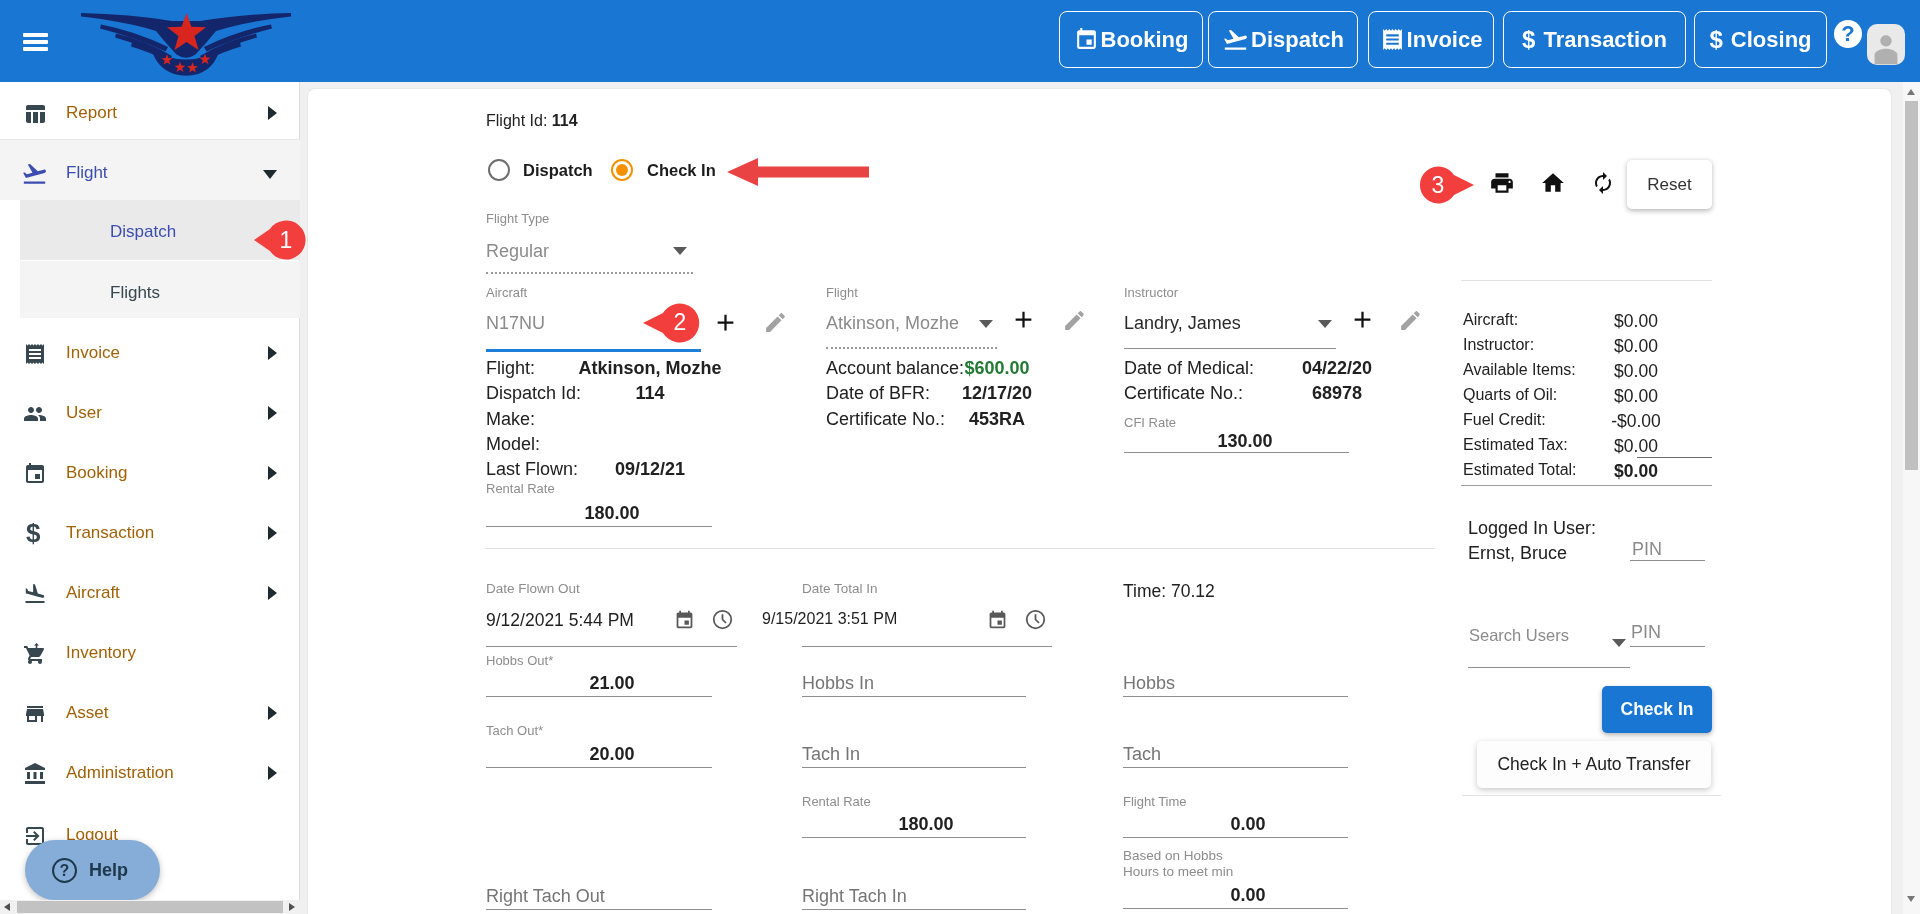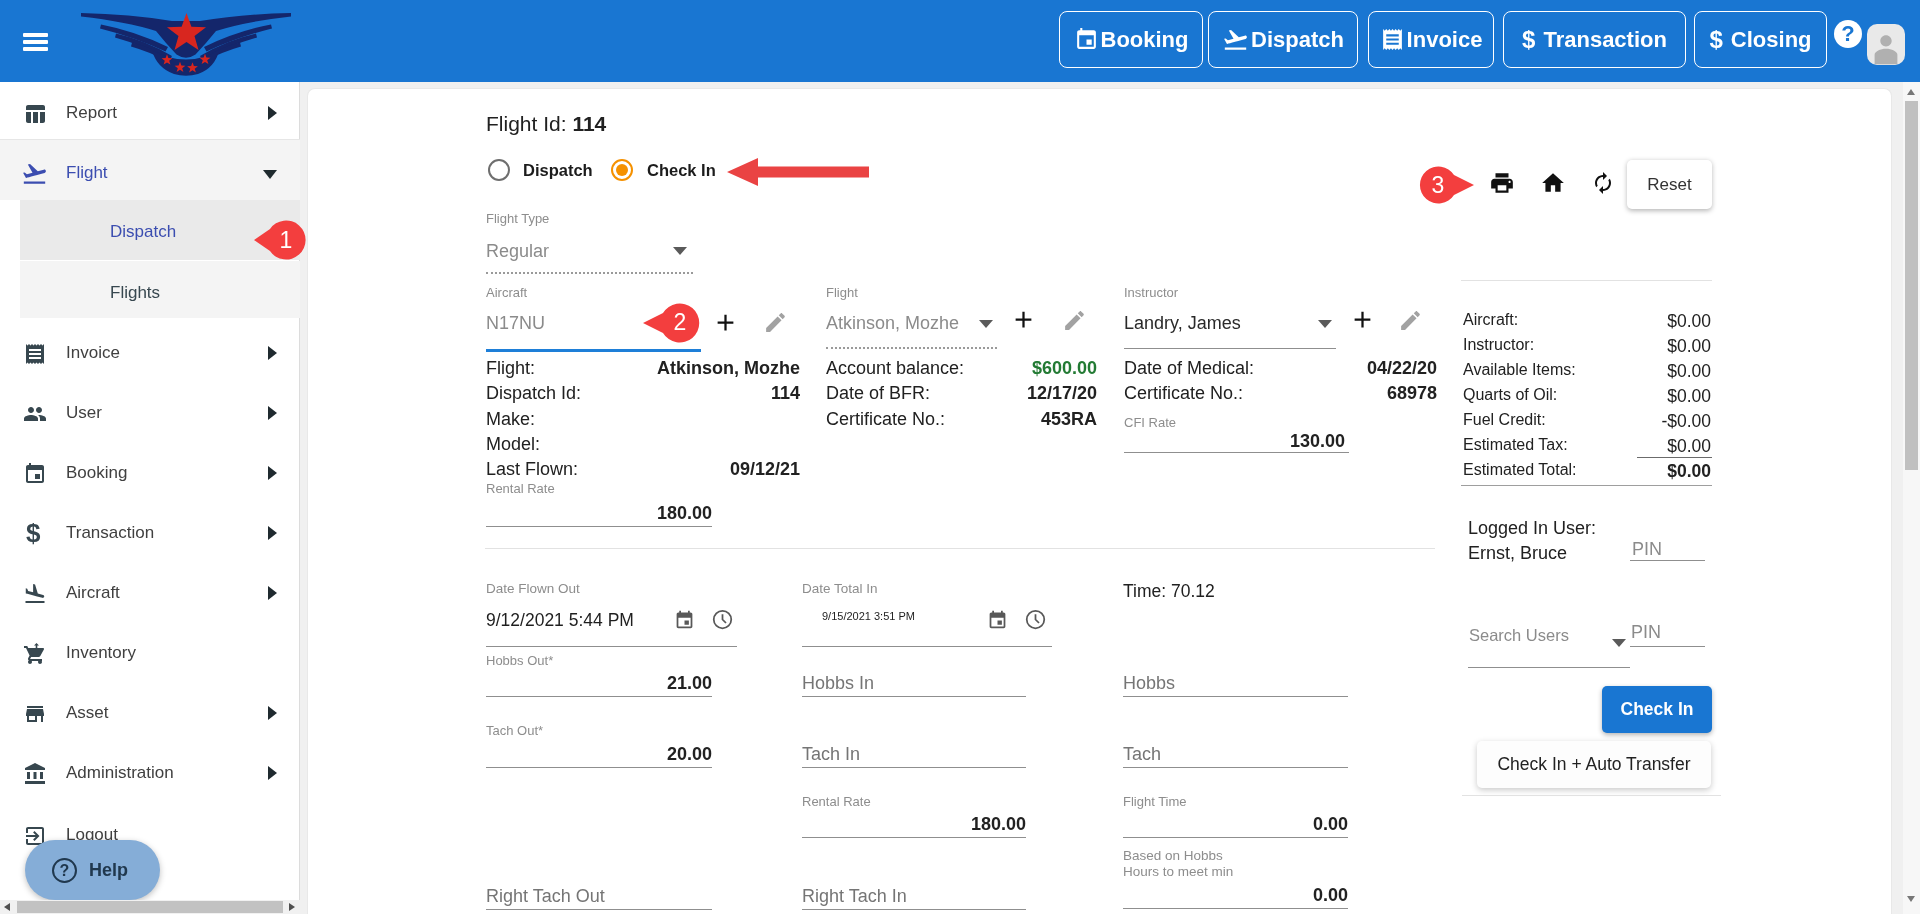--- a/index.html
+++ b/index.html
@@ -6,21 +6,21 @@
 body{position:relative;font-family:"Liberation Sans",sans-serif;background:#f0f0f0;color:#212121}
 .abs{position:absolute}
 .lbl{position:absolute;font-size:13px;color:#8d8d8d;white-space:nowrap}
 .txt{position:absolute;font-size:18px;white-space:nowrap}
 .gray{color:#8b8b8b}
 .ph{color:#757575}
 .b{font-weight:bold}
 .ul{position:absolute;height:1px;background:#8f8f8f}
 .dl{position:absolute;height:1px;background:#e2e2e2}
 .dot{position:absolute;height:0;border-bottom:2px dotted #9a9a9a}
-.rv{position:absolute;text-align:right;font-size:18px;white-space:nowrap}
+.rv{position:absolute;text-align:center;font-size:18px;white-space:nowrap}
 .row17{position:absolute;font-size:16px;white-space:nowrap}
 svg{display:block}
 </style></head>
 <body>
 
 <div class="abs" style="left:0;top:0;width:1920px;height:82px;background:#1976d2"></div>
 <div class="abs" style="left:23px;top:33px;width:25px;height:4px;background:#fff;border-radius:1px"></div>
 <div class="abs" style="left:23px;top:40px;width:25px;height:4px;background:#fff;border-radius:1px"></div>
 <div class="abs" style="left:23px;top:47px;width:25px;height:4px;background:#fff;border-radius:1px"></div>
 
@@ -72,21 +72,21 @@
 </div>
 
 <div class="abs" style="left:0;top:82px;width:300px;height:832px;background:#fff;border-right:1px solid #dcdcdc"></div>
 <div class="abs" style="left:0;top:140px;width:300px;height:60px;background:#f4f4f4"></div>
 <div class="abs" style="left:20px;top:200px;width:280px;height:60px;background:#eaeaea"></div>
 <div class="abs" style="left:20px;top:261px;width:280px;height:57px;background:#f4f4f4"></div>
 <div class="abs" style="left:0;top:139px;width:300px;height:1px;background:#e6e6e6"></div>
 <style>
 .mi{position:absolute;left:0;width:300px;height:60px}
 .mi .ic{position:absolute;left:23px;top:18px}
-.mi .tx{position:absolute;left:66px;top:19px;font-size:17px;color:#404040;white-space:nowrap}
+.mi .tx{position:absolute;left:66px;top:19px;font-size:17px;color:#a16207;white-space:nowrap}
 .mi .ar{position:absolute;left:268px;top:22px;width:0;height:0;border-top:7px solid transparent;border-bottom:7px solid transparent;border-left:9px solid #1f2a2f}
 .mi .dar{position:absolute;left:263px;top:26px;width:0;height:0;border-left:7px solid transparent;border-right:7px solid transparent;border-top:9px solid #1f2a2f}
 </style>
 <div id="sidemenu">
 <div class="mi" style="top:84px">
   <svg class="ic" width="24" height="24" viewBox="0 0 24 24" fill="#37474f">
         <path d="M10 10.02h5V21h-5zM17 21h3c1.1 0 2-.9 2-2v-9h-5v11zm3-18H5c-1.1 0-2 .9-2 2v3h19V5c0-1.1-.9-2-2-2zM3 19c0 1.1.9 2 2 2h3V10H3v9z"></path>
       </svg>
   <div class="tx">Report</div>
       <div class="ar"></div>
@@ -179,21 +179,21 @@
 
 <div class="abs" style="left:307px;top:88px;width:1585px;height:826px;background:#fff;border-radius:8px 8px 0 0;border:1px solid #e8e8e8;border-bottom:none"></div>
 
 <div class="abs" style="left:1903px;top:82px;width:17px;height:832px;background:#f7f7f7"></div>
 <div class="abs" style="left:1905px;top:101px;width:13px;height:369px;background:#c0c0c0"></div>
 <div class="abs" style="left:1907px;top:89px;width:0;height:0;border-left:4.5px solid transparent;border-right:4.5px solid transparent;border-bottom:6px solid #777"></div>
 <div class="abs" style="left:1907px;top:896px;width:0;height:0;border-left:4.5px solid transparent;border-right:4.5px solid transparent;border-top:6px solid #777"></div>
 
 <div id="content">
 
-<div class="txt" style="left:486px;top:112px;font-size:21px">Flight Id: <b>114</b></div>
+<div class="txt" style="left:486px;top:112px;font-size:16px">Flight Id: <b>114</b></div>
 
 <div class="abs" style="left:488px;top:159px;width:22px;height:22px;border-radius:50%;border:2.5px solid #6e6e6e"></div>
 <div class="abs" style="left:523px;top:161px;font-size:16.5px;font-weight:bold;color:#1c1c1c">Dispatch</div>
 <div class="abs" style="left:611px;top:159px;width:22px;height:22px;border-radius:50%;border:2.5px solid #f59100"></div>
 <div class="abs" style="left:616px;top:164px;width:12px;height:12px;border-radius:50%;background:#f59100"></div>
 <div class="abs" style="left:647px;top:161px;font-size:16.5px;font-weight:bold;color:#1c1c1c">Check In</div>
 <svg class="abs" style="left:727px;top:157px" width="142" height="30" viewBox="0 0 142 30">
   <path d="M0 15 L31 1 L31 9.5 L142 9.5 L142 20.5 L31 20.5 L31 29 Z" fill="#ea4343"></path>
 </svg>
 
@@ -295,21 +295,21 @@
 <div class="lbl" style="left:486px;top:653px">Hobbs Out*</div>
 <div class="rv b" style="right:1208px;top:673px;width:200px">21.00</div>
 <div class="ul" style="left:486px;top:696px;width:226px"></div>
 <div class="lbl" style="left:486px;top:723px">Tach Out*</div>
 <div class="rv b" style="right:1208px;top:744px;width:200px">20.00</div>
 <div class="ul" style="left:486px;top:767px;width:226px"></div>
 <div class="txt ph" style="left:486px;top:886px">Right Tach Out</div>
 <div class="ul" style="left:486px;top:909px;width:226px"></div>
 
 <div class="lbl" style="left:802px;top:581px;font-size:13.5px">Date Total In</div>
-<div class="txt" style="left:822px;top:610px;font-size:11px;color:#1f1f1f">9/15/2021 3:51 PM</div>
+<div class="txt" style="left:762px;top:610px;font-size:16px;color:#1f1f1f">9/15/2021 3:51 PM</div>
 <svg class="abs" style="left:987px;top:609px" width="21" height="21" viewBox="0 0 24 24" fill="#585858">
       <path d="M19 4h-1V2h-2v2H8V2H6v2H5c-1.11 0-2 .9-2 2v14c0 1.1.89 2 2 2h14c1.1 0 2-.9 2-2V6c0-1.1-.9-2-2-2zm0 16H5V10h14v10zm-7-2h5v-5h-5v5z"></path>
     </svg>
 <svg class="abs" style="left:1025px;top:609px" width="21" height="21" viewBox="0 0 24 24" fill="none" stroke="#585858" stroke-width="2">
       <circle cx="12" cy="12" r="10"></circle>
       <path d="M12 6v6l4 4" fill="none"></path>
     </svg>
 <div class="ul" style="left:802px;top:646px;width:250px"></div>
 <div class="txt ph" style="left:802px;top:673px">Hobbs In</div>
 <div class="ul" style="left:802px;top:696px;width:224px"></div>

